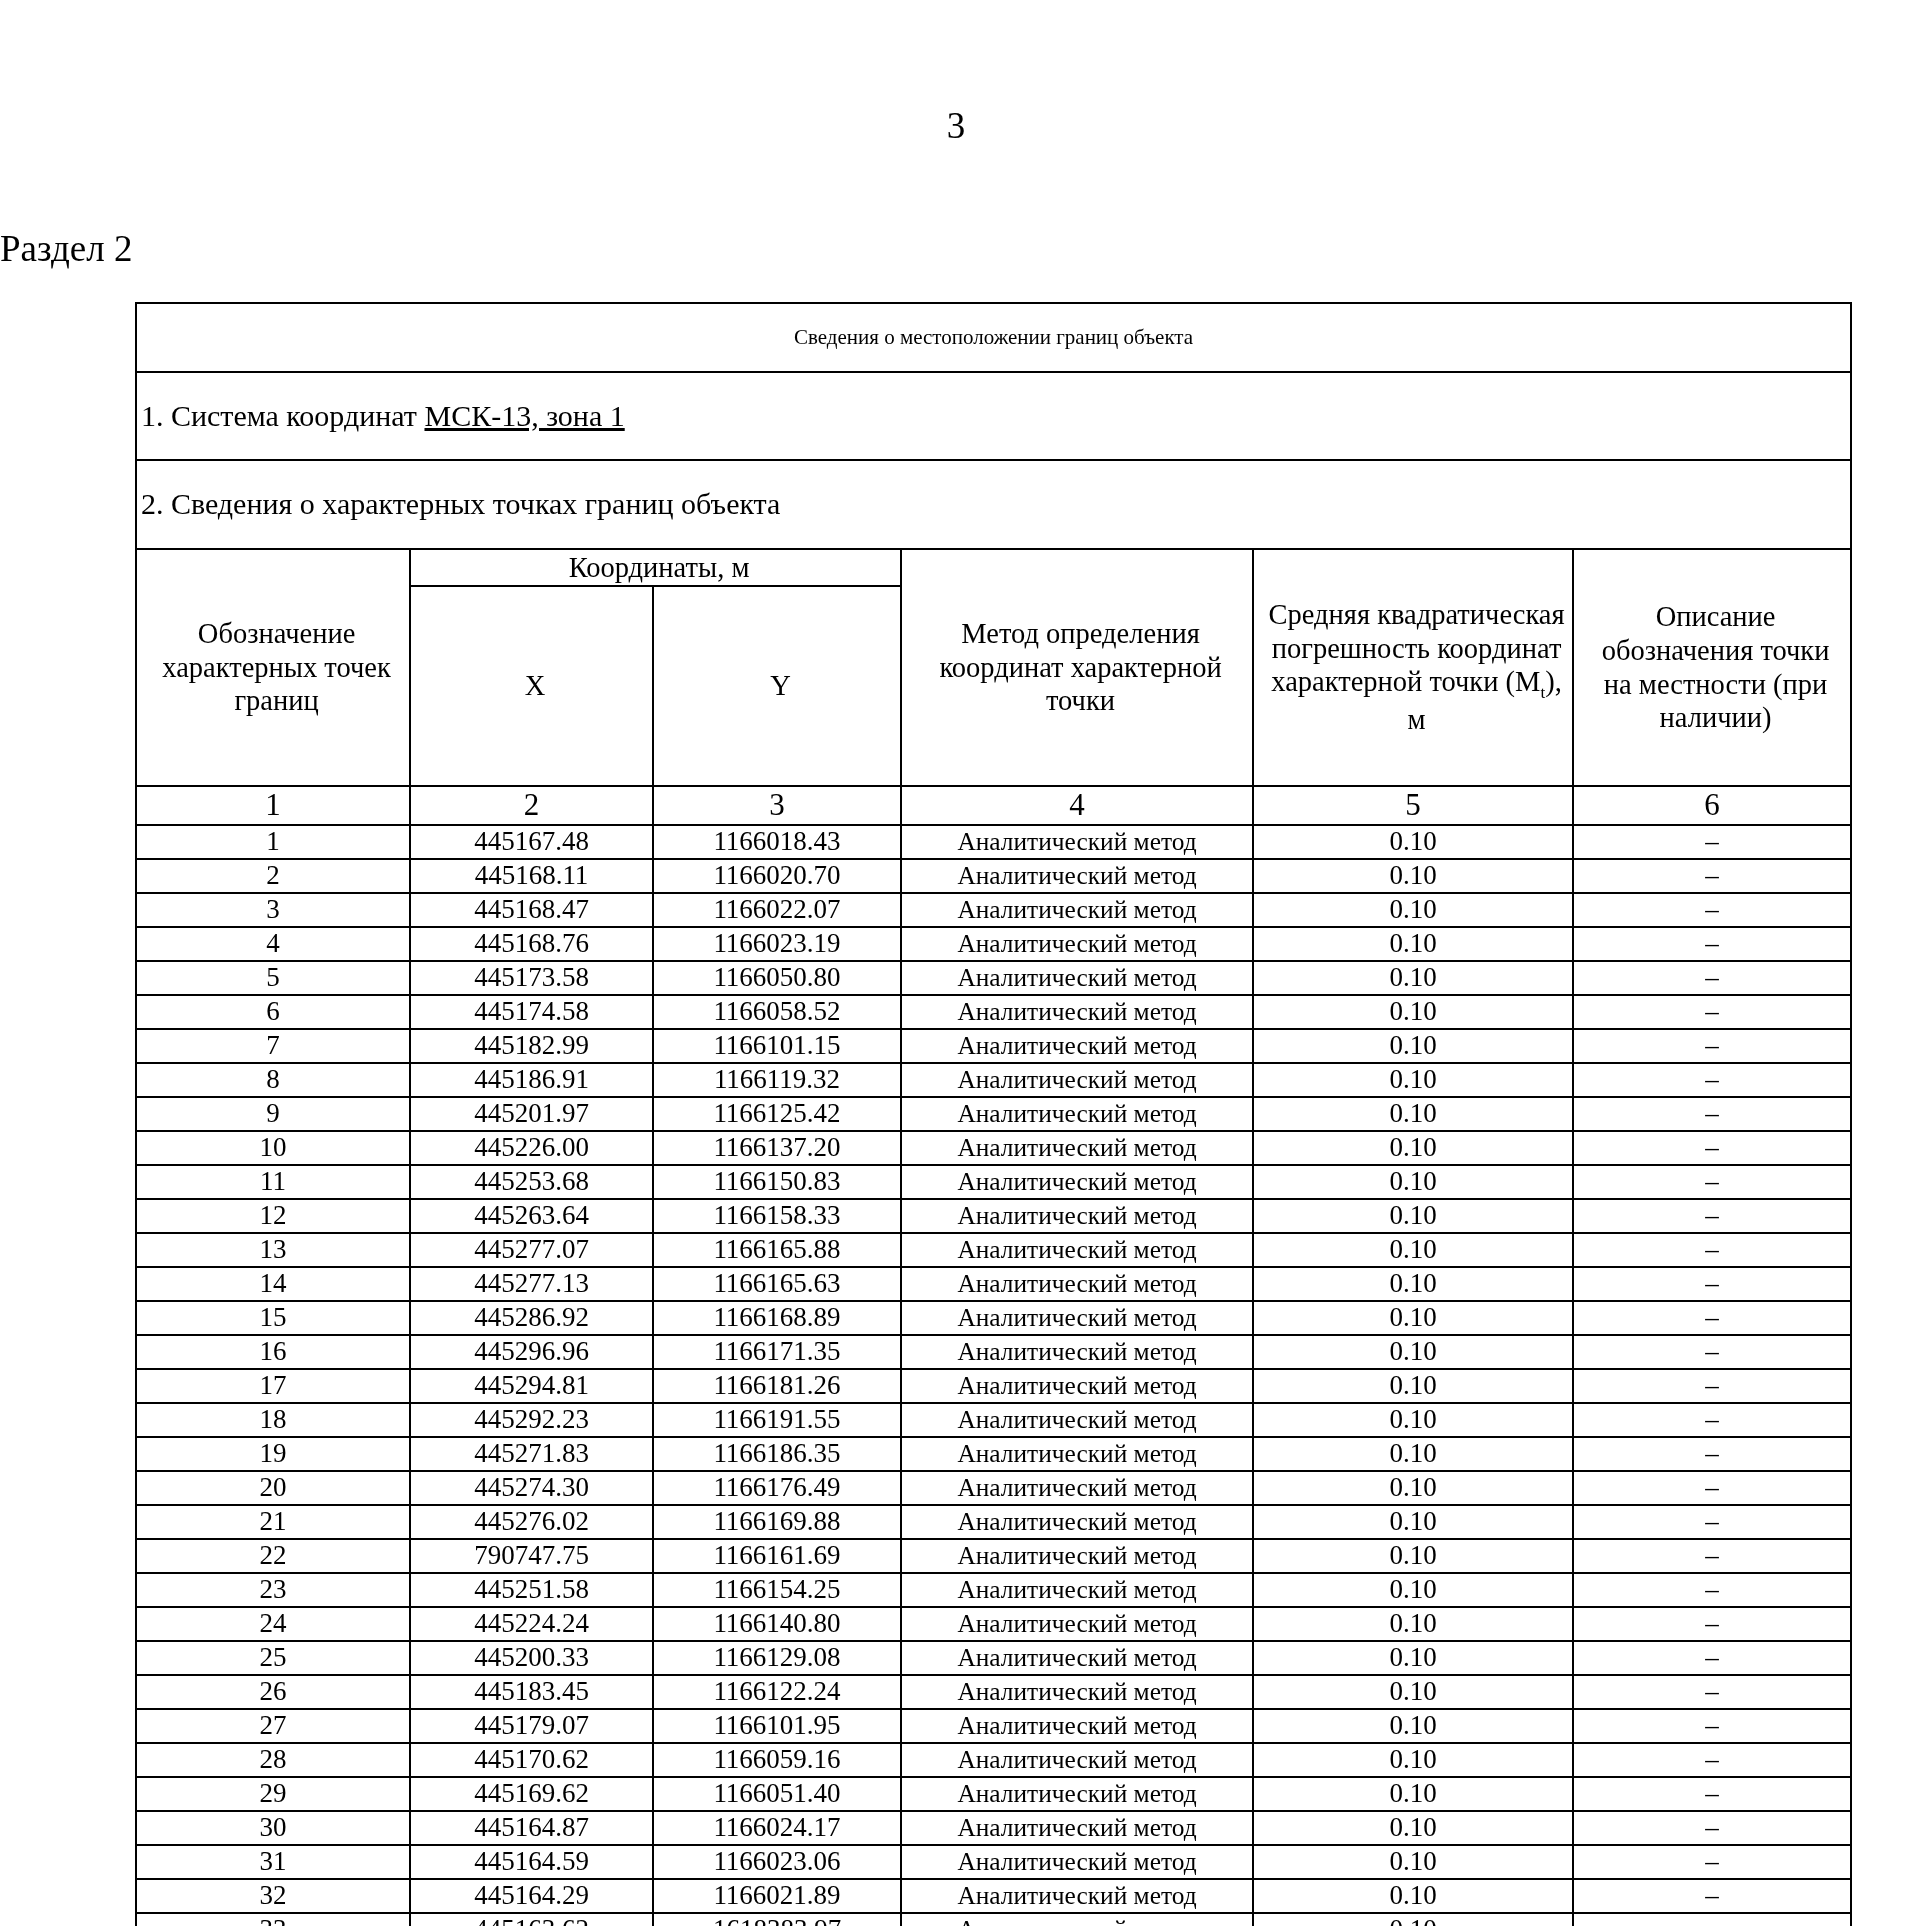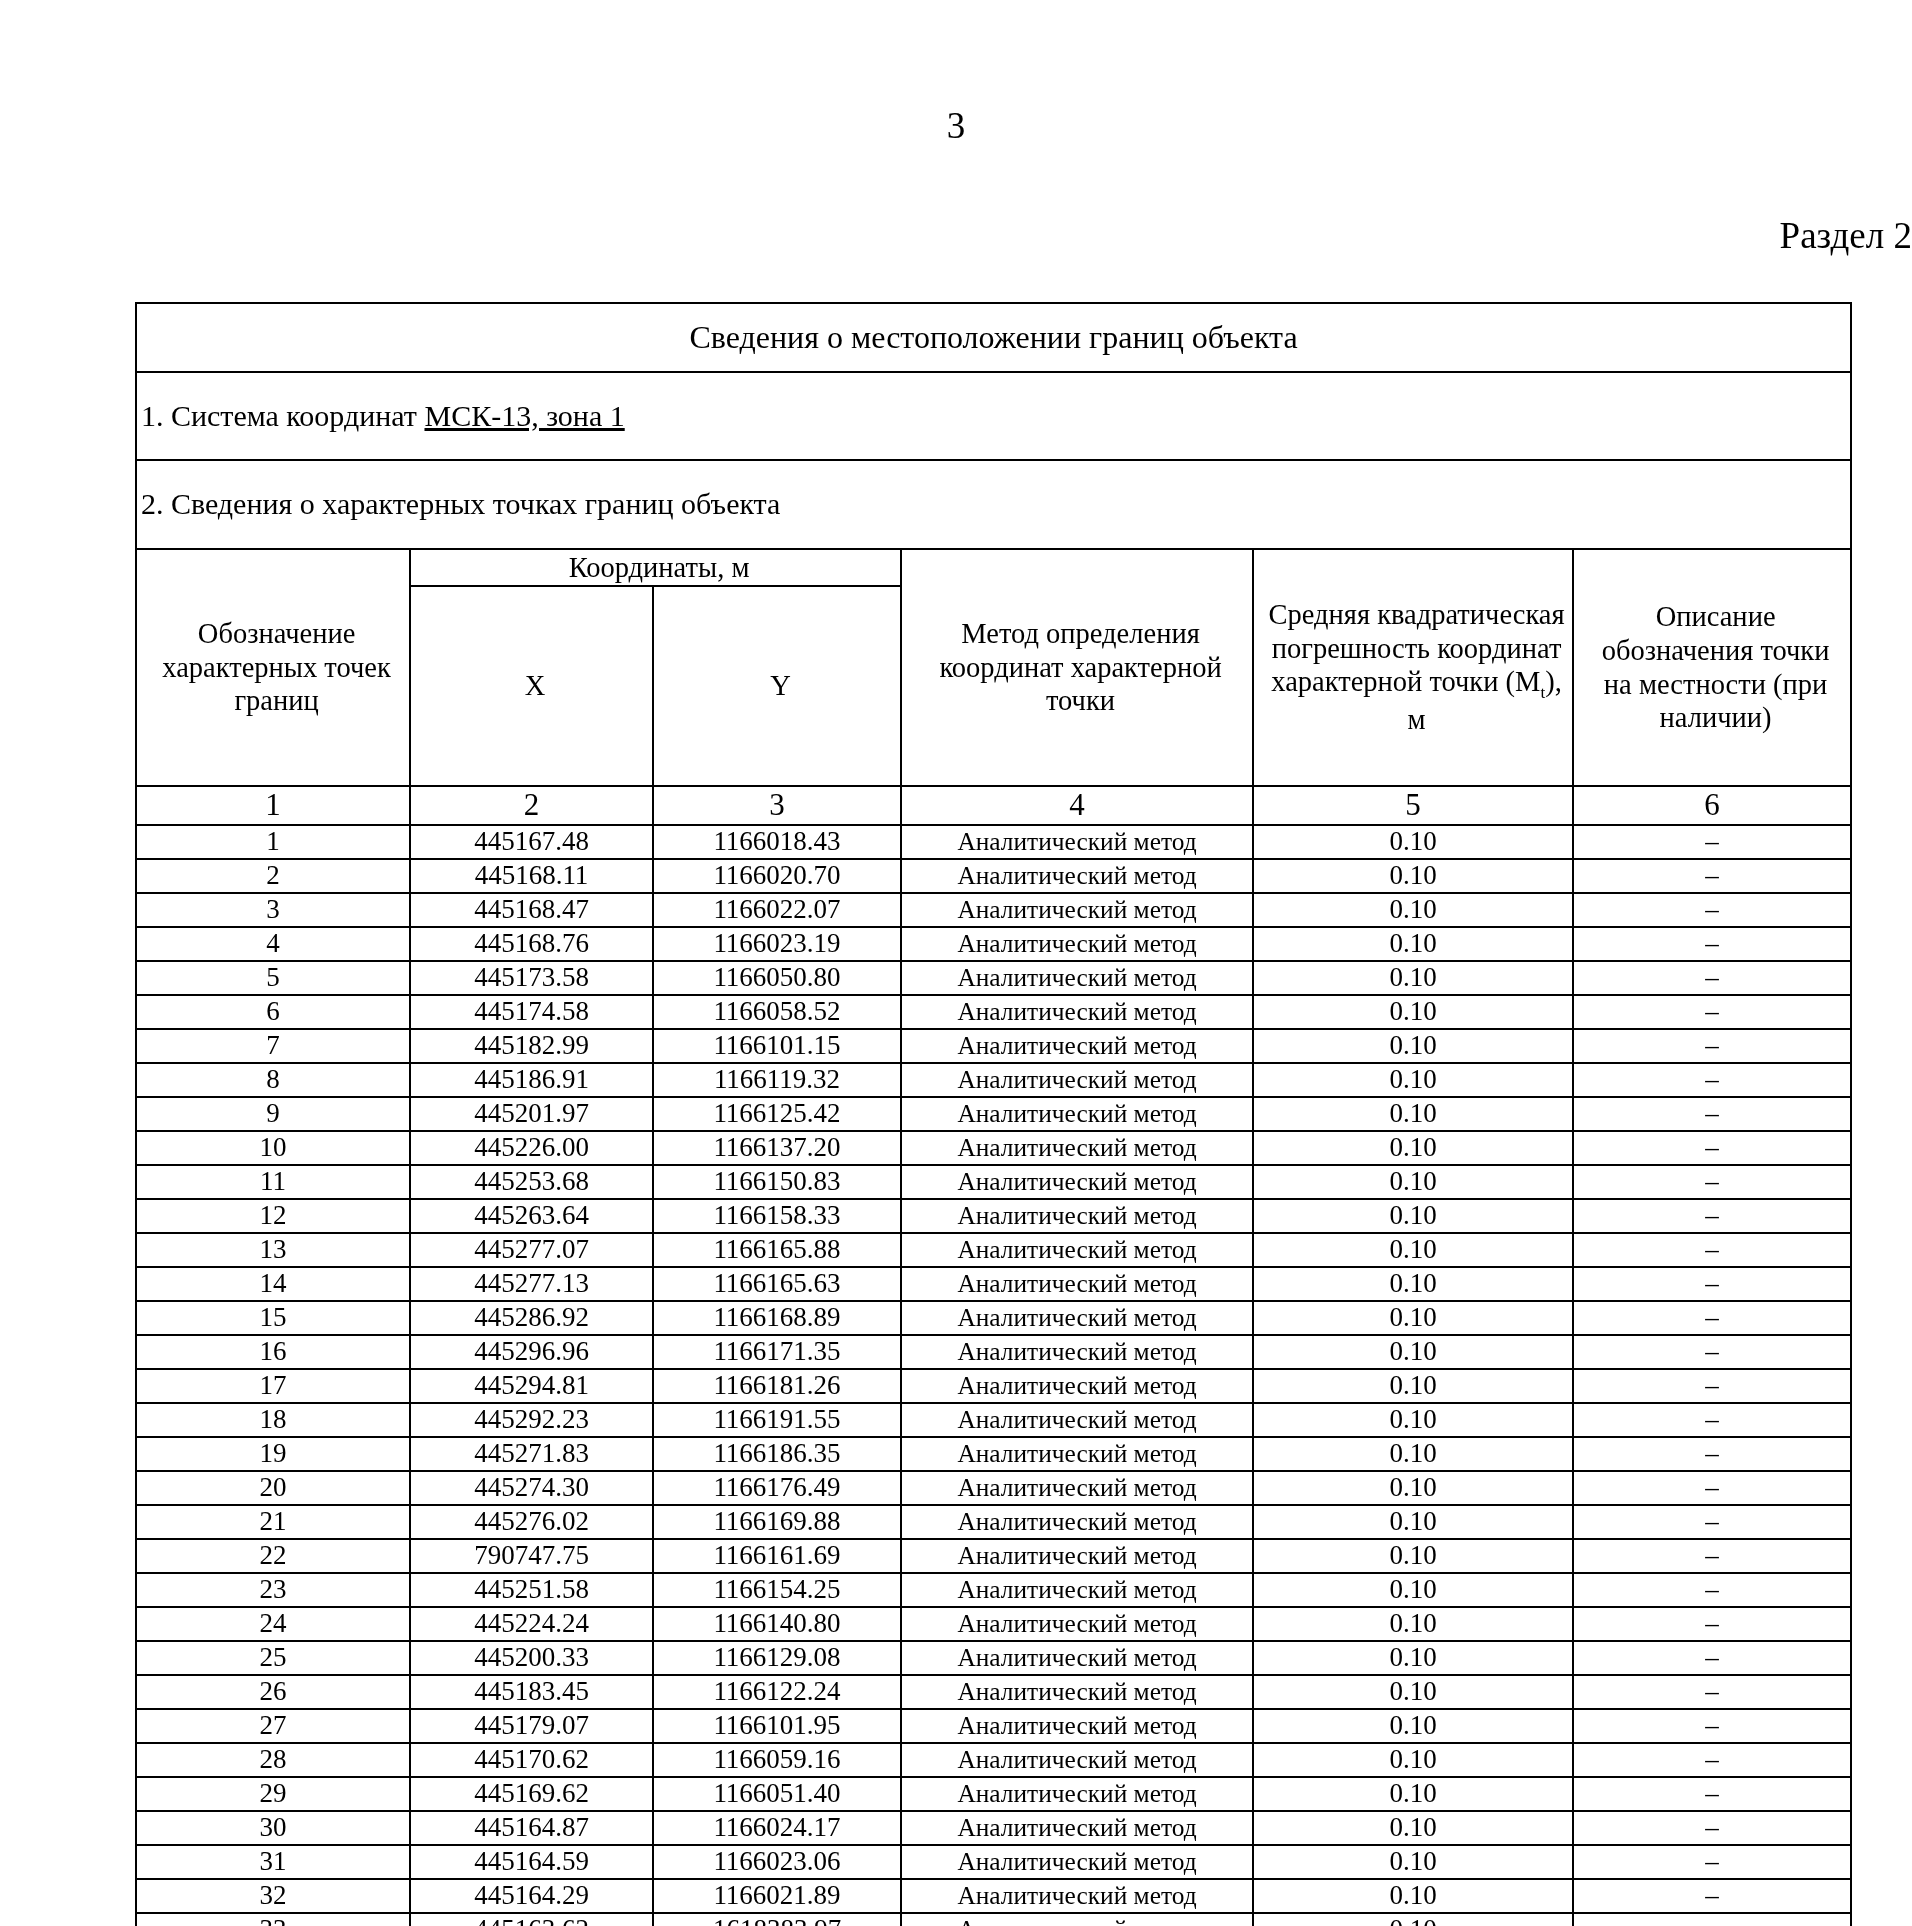--- a/index.html
+++ b/index.html
@@ -1,23 +1,23 @@
 <!DOCTYPE html>
 <html style="font-size:6.2px"><head>
 <meta charset="utf-8">
 <style>
   html, body { margin:0; padding:0; background:#ffffff; }
   body { width:1912px; height:2713px; position:relative; font-family:"Liberation Serif", "DejaVu Serif", serif; color:#000; }
   .pagenum { position:absolute; top:104px; left:0; width:1912px; text-align:center; font-size:37px; }
-  .section { position:absolute; top:214px; left:0; width:1912px; text-align:right; font-size:37px; }
+  .section { position:absolute; top:227px; left:0; width:1912px; text-align:left; font-size:37px; }
   table { position:absolute; left:135px; border-collapse:collapse; table-layout:fixed; width:1715px; }
   td { border:2.3px solid #000; padding:0 3.9px; font-size:28.5px; text-align:center; vertical-align:middle; line-height:1.18; }
   td.left { text-align:left; vertical-align:top; padding-top:25px; }
   .t1 { top:302px; }
-  .r-title td { height:67px; font-size:32px; }
+  .r-title td { height:67px; font-size:21px; }
   .r-sys td { height:61px; font-size:30px; }
   .r-pts td { height:62px; font-size:30px; }
   .u { text-decoration:underline; }
   .hdr td { font-size:28.5px;padding-left:11px; }
   .num td { height:32px; font-size:31px; }
   .data td { height:32px; font-size:27px; line-height:1; }
   .data td.m { font-size:25.4px;font-family:Liberation Serif, serif; }
   sub { font-size:0.6em; }
 </style>
 </head>

